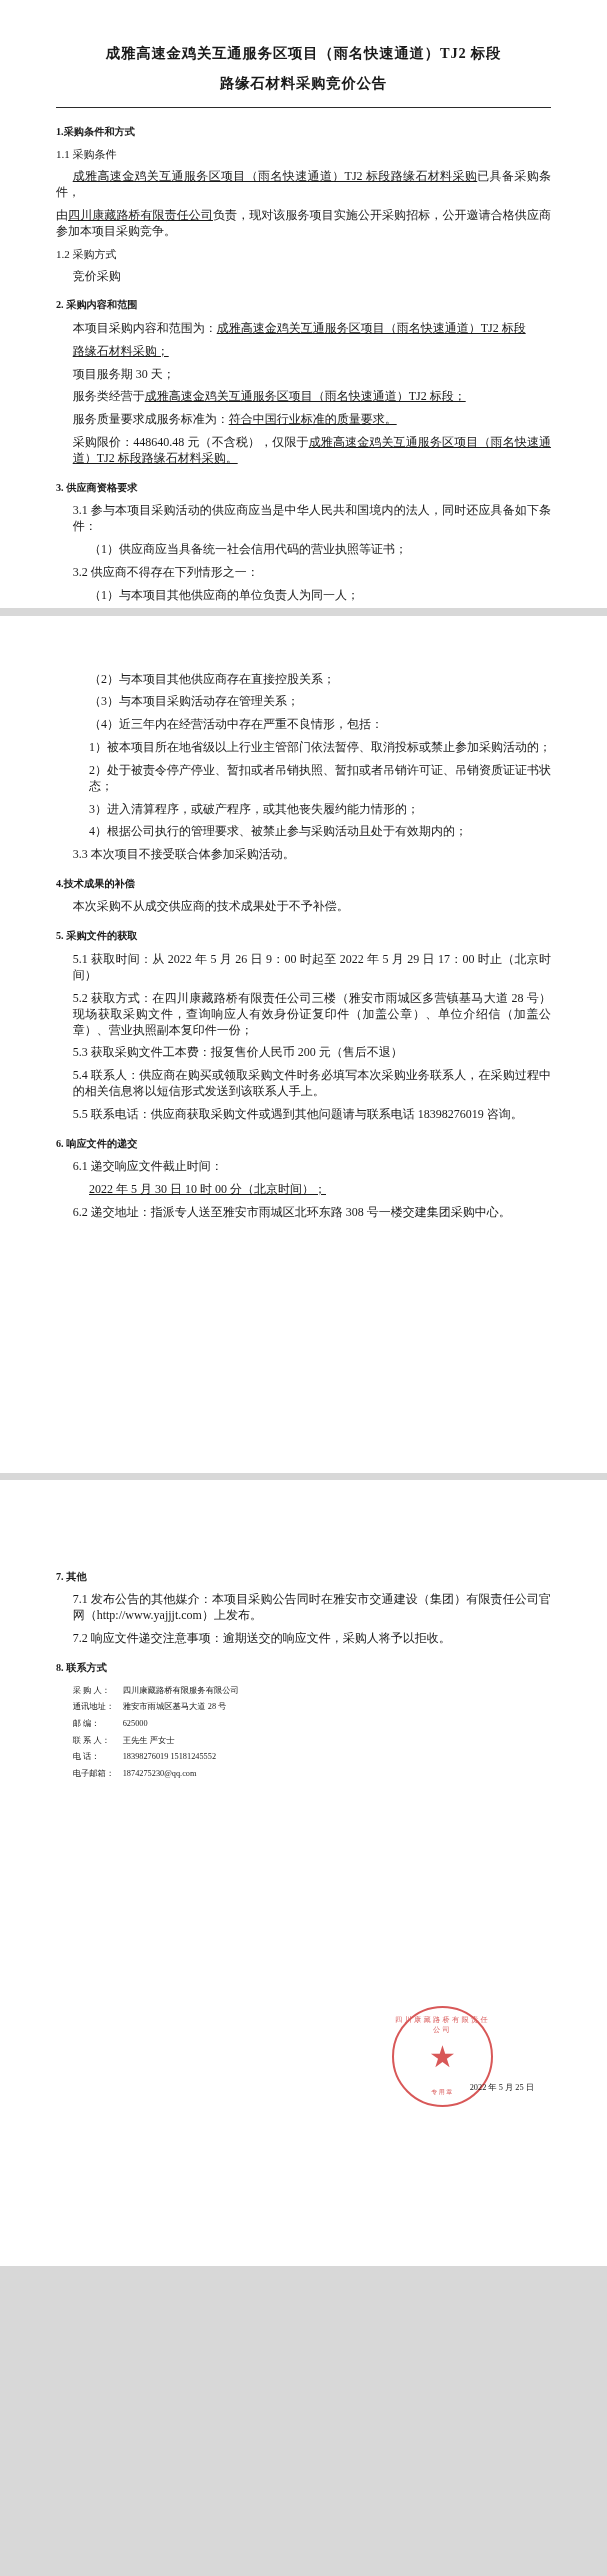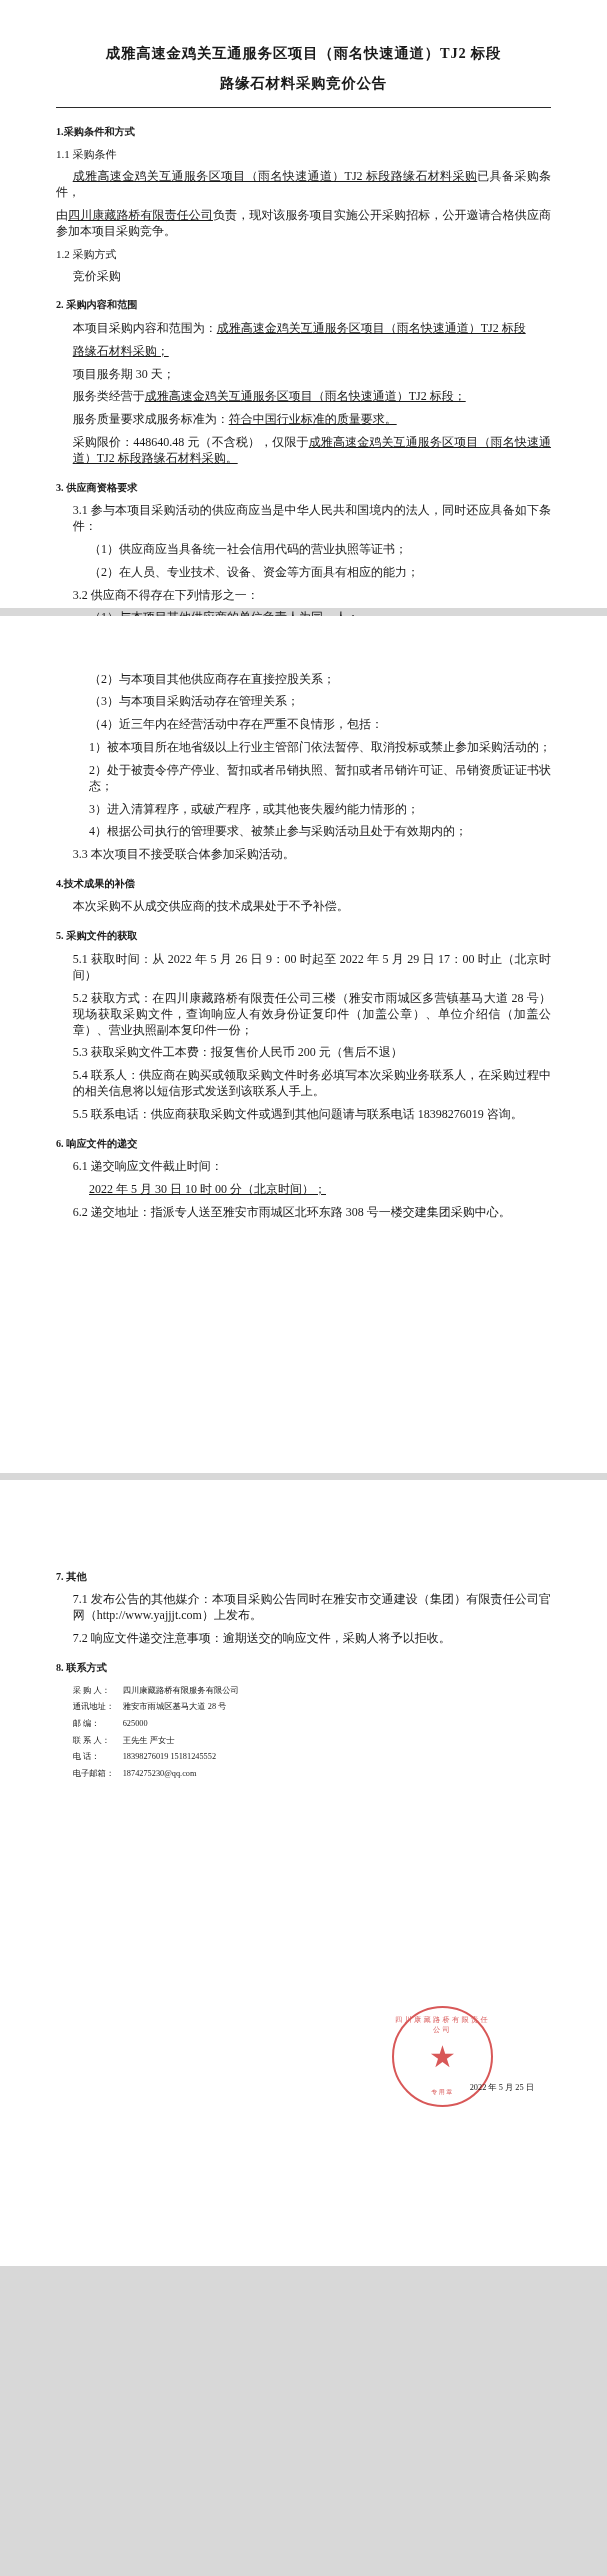--- a/index.html
+++ b/index.html
@@ -162,21 +162,20 @@
   <p class="body ind2">
     <span>服务质量要求成服务标准为：</span><span class="u">符合中国行业标准的质量要求。</span>
   </p>
   <p class="body ind2">
     <span>采购限价：448640.48 元（不含税），仅限于</span><span class="u">成雅高速金鸡关互通服务区项目（雨名快速通道）TJ2 标段路缘石材料采购。</span>
   </p>
 
   <h2 class="sec">3. 供应商资格要求</h2>
   <p class="body ind2">3.1 参与本项目采购活动的供应商应当是中华人民共和国境内的法人，同时还应具备如下条件：</p>
   <p class="body ind3">（1）供应商应当具备统一社会信用代码的营业执照等证书；</p>
-  <p class="body ind3">（2）在人员、专业技术、设备、资金等方面具有相应的能力；</p>
   <p class="body ind2">3.2 供应商不得存在下列情形之一：</p>
   <p class="body ind3">（1）与本项目其他供应商的单位负责人为同一人；</p>
 </div>
 
 <div class="page page2">
   <div class="spacer-lg"></div>
 
   <p class="body ind3">（2）与本项目其他供应商存在直接控股关系；</p>
   <p class="body ind3">（3）与本项目采购活动存在管理关系；</p>
   <p class="body ind3">（4）近三年内在经营活动中存在严重不良情形，包括：</p>

